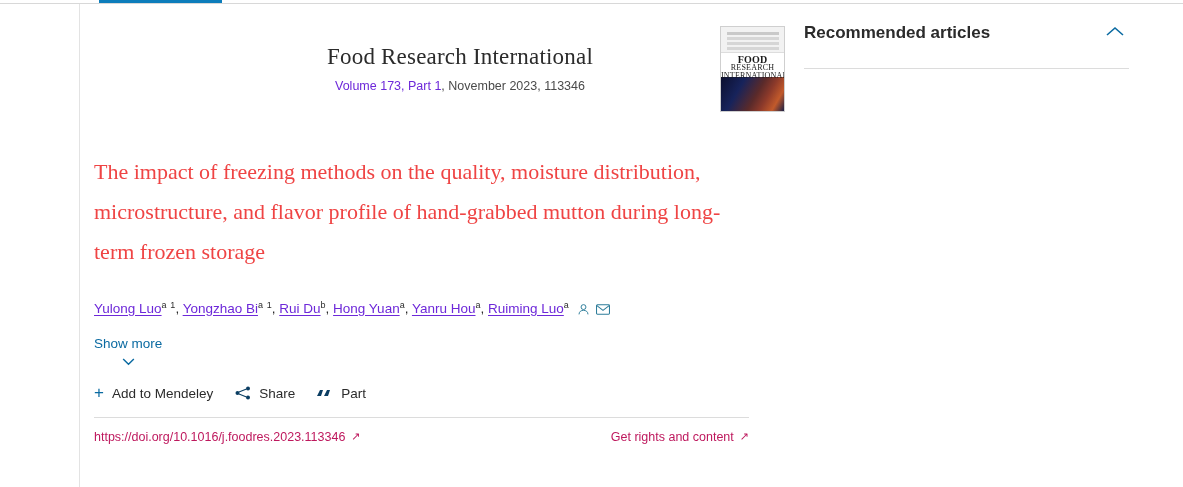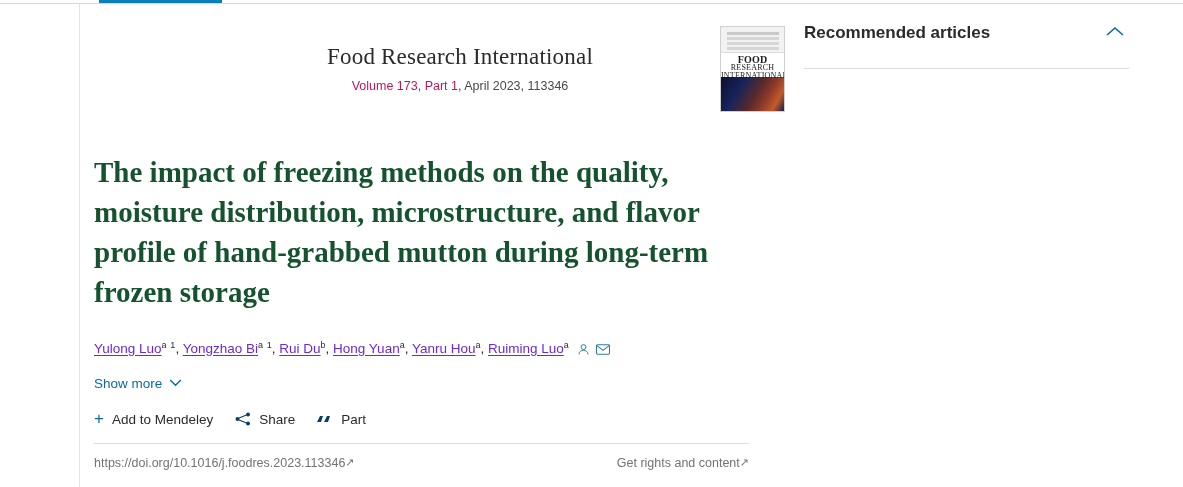--- a/index.html
+++ b/index.html
@@ -106,21 +106,21 @@
     font-size: 23px;
     color: #2b2b2b;
     letter-spacing: .2px;
   }
   .journal-issue {
     margin-top: 9px;
     font-size: 12.5px;
     color: #4a4a4a;
   }
   .journal-issue .vol-link {
-    color: #be185d;
+    color: #6d28d9;
     text-decoration: none;
   }
 
   .cover {
     position: absolute;
     left: 604px;
     top: 22px;
     width: 65px;
     height: 86px;
     border: 1px solid #cfcfcf;
@@ -157,24 +157,24 @@
   .cover .cov-bot {
     height: 34px;
     background: linear-gradient(120deg,#0c0f2e 0%,#17235b 30%,#5a2a2a 55%,#8d3a2a 70%,#c25a2b 85%,#1a1f46 100%);
   }
 
   
   .art-title {
     margin: 30px 0 0 14px;
     width: 660px;
     font-family: "Liberation Serif", serif;
-    font-size: 29px;
+    font-size: 22px;
     line-height: 40px;
-    color: #14532d;
-    font-weight: 700;
+    color: #ef4444;
+    font-weight: 400;
   }
 
   
   .authors {
     margin: 23px 0 0 14px;
     font-size: 13.5px;
     color: #2b2b2b;
     line-height: 18px;
   }
   .author {
@@ -193,20 +193,21 @@
   .author-icons svg { vertical-align: middle; margin-right: 6px; }
 
   .show-more {
     margin: 18px 0 0 14px;
     color: #0a6aa1;
     font-size: 13.5px;
     cursor: pointer;
     display: inline-flex;
     align-items: center;
     gap: 7px;
+    flex-direction: column;
   }
 
   .actions {
     margin: 20px 0 0 14px;
     display: flex;
     align-items: center;
     gap: 22px;
     font-size: 13.5px;
     color: #2b2b2b;
   }
@@ -233,25 +234,26 @@
 
   .doi-row {
     margin: 12px 0 0 14px;
     width: 655px;
     display: flex;
     justify-content: space-between;
     align-items: center;
     font-size: 12.5px;
   }
   .doi-link, .rights-link {
-    color: #737373;
+    color: #be185d;
     text-decoration: none;
     cursor: pointer;
     display: inline-flex;
     align-items: center;
+    gap: 6px;
   }
   .ext-ico { font-size: 11px; }
 
   
   .right-col {
     position: absolute;
     left: 804px;
     top: 20px;
     width: 340px;
     font-weight: bold;
@@ -296,21 +298,21 @@
   <div class="left-rail"></div>
 
   <div class="article">
 
     <div class="journal-head">
 
 
       <div class="journal-title-block">
         <div class="journal-name">Food Research International</div>
         <div class="journal-issue">
-          <span class="vol-link">Volume 173, Part 1</span><span>, April 2023, 113346</span>
+          <span class="vol-link">Volume 173, Part 1</span><span>, November 2023, 113346</span>
         </div>
       </div>
 
       <div class="cover">
         <div class="cov-top"></div>
         <div class="cov-mid">
           <b>FOOD</b>
           <span>RESEARCH</span>
           <span>INTERNATIONAL</span>
         </div>

